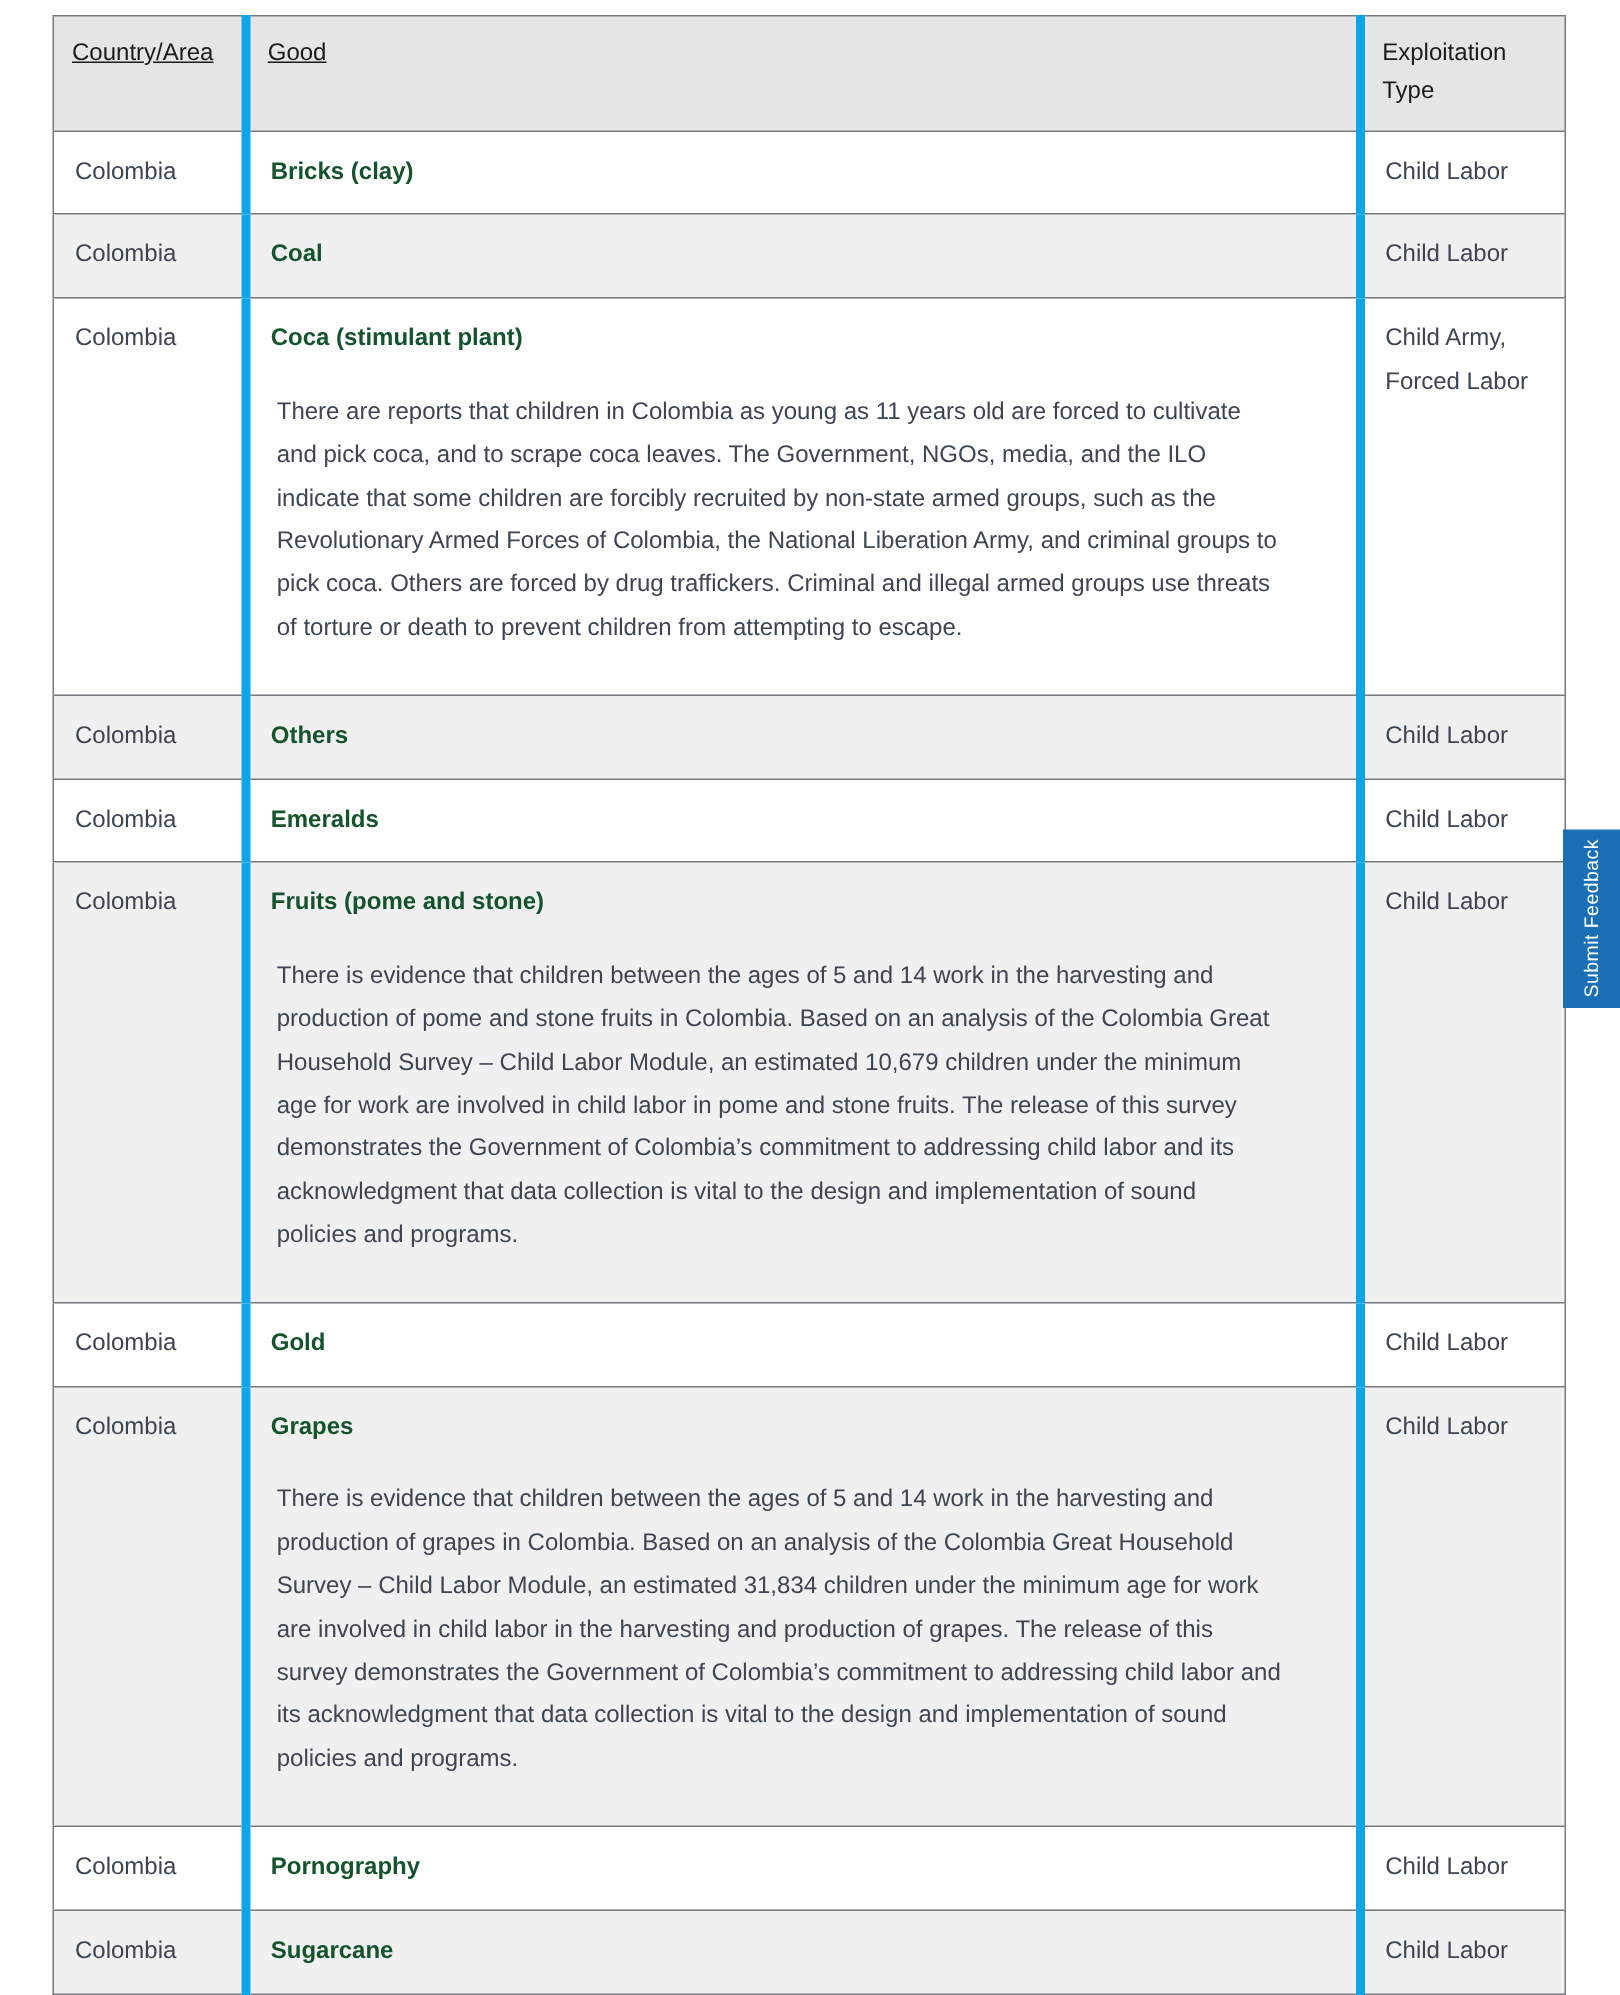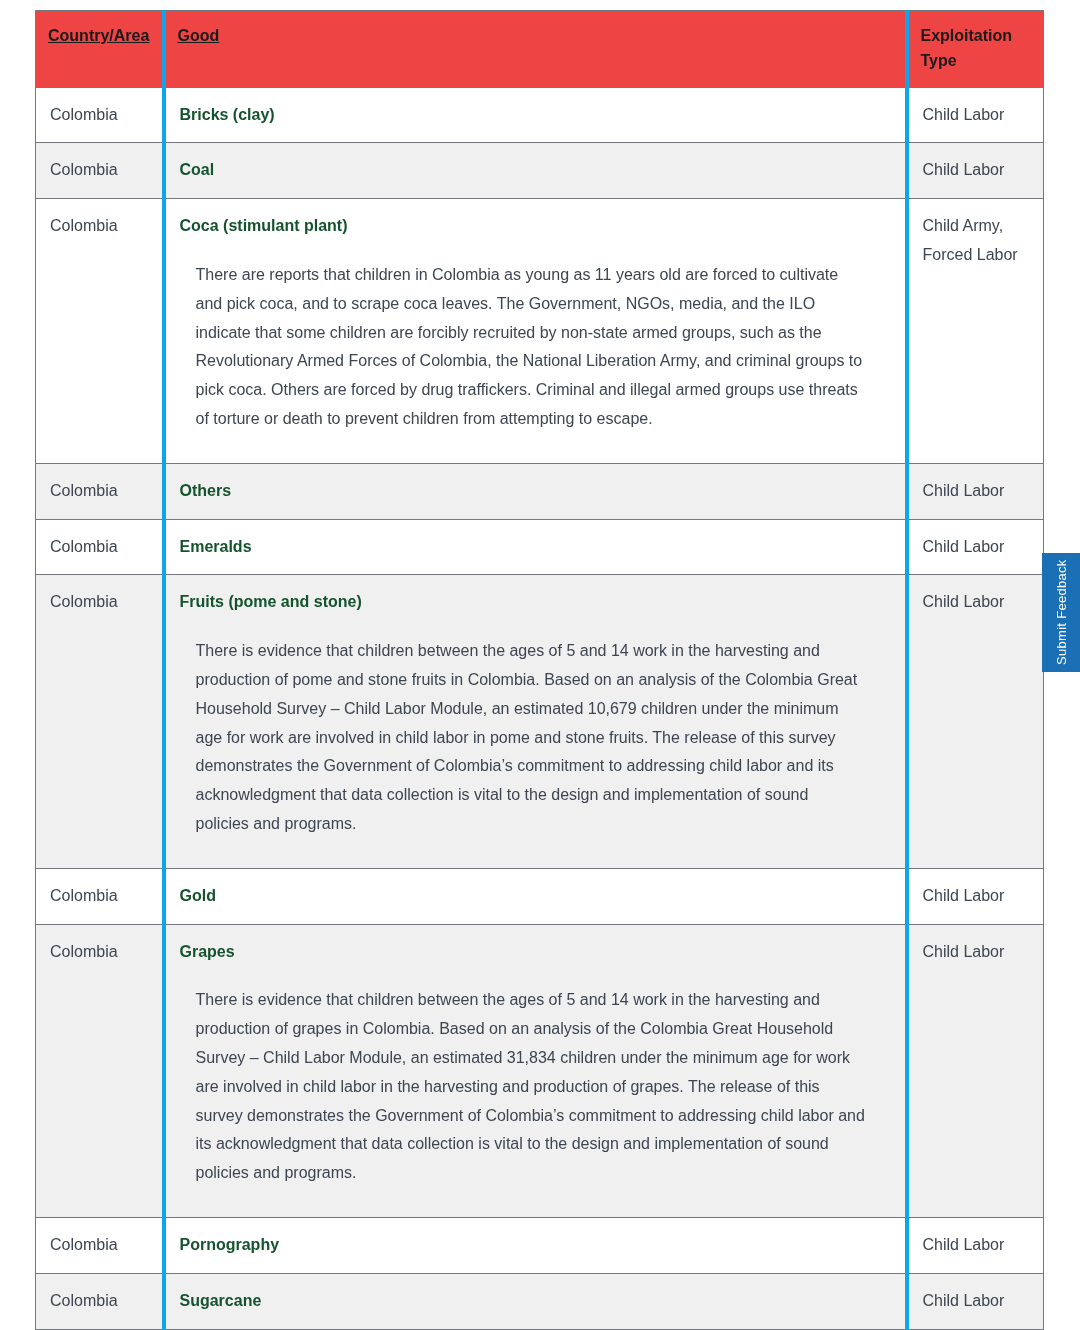--- a/index.html
+++ b/index.html
@@ -21,44 +21,44 @@
     table-layout: fixed;
     border: 1px solid #75797e;
   }
   th, td {
     box-sizing: border-box;
     text-align: left;
     vertical-align: top;
     padding: 13px 14px;
     line-height: 1.8;
     border-top: 1px solid #75797e;
-    border-left: 4px solid #0ea5e9;
+    border-left: 6px solid #0ea5e9;
   }
   th:first-child, td:first-child { border-left: none; }
 
   thead th {
-    background: #ef4444;
-    font-weight: 700;
+    background: #e5e5e5;
+    font-weight: 400;
     line-height: 1.55;
     color: #1b1b1b;
     padding: 13px 12px;
   }
   thead a {
     color: #1b1b1b;
     text-decoration: underline;
     white-space: nowrap;
     cursor: pointer;
   }
   .col-country  { width: 128px; }
   .col-exploit  { width: 137px; }
 
   tbody tr:nth-child(even) td { background: #f0f0f0; }
 
   td strong { color: #14532d; font-weight: 700; }
-  td p { margin: 20px 16px 16px; max-width: 670px; }
+  td p { margin: 20px 4px 16px; max-width: 670px; }
 
   .feedback {
     position: absolute;
     top: 553px;
     right: 0;
     width: 38px;
     height: 119px;
     display: flex;
     align-items: center;
     justify-content: center;

